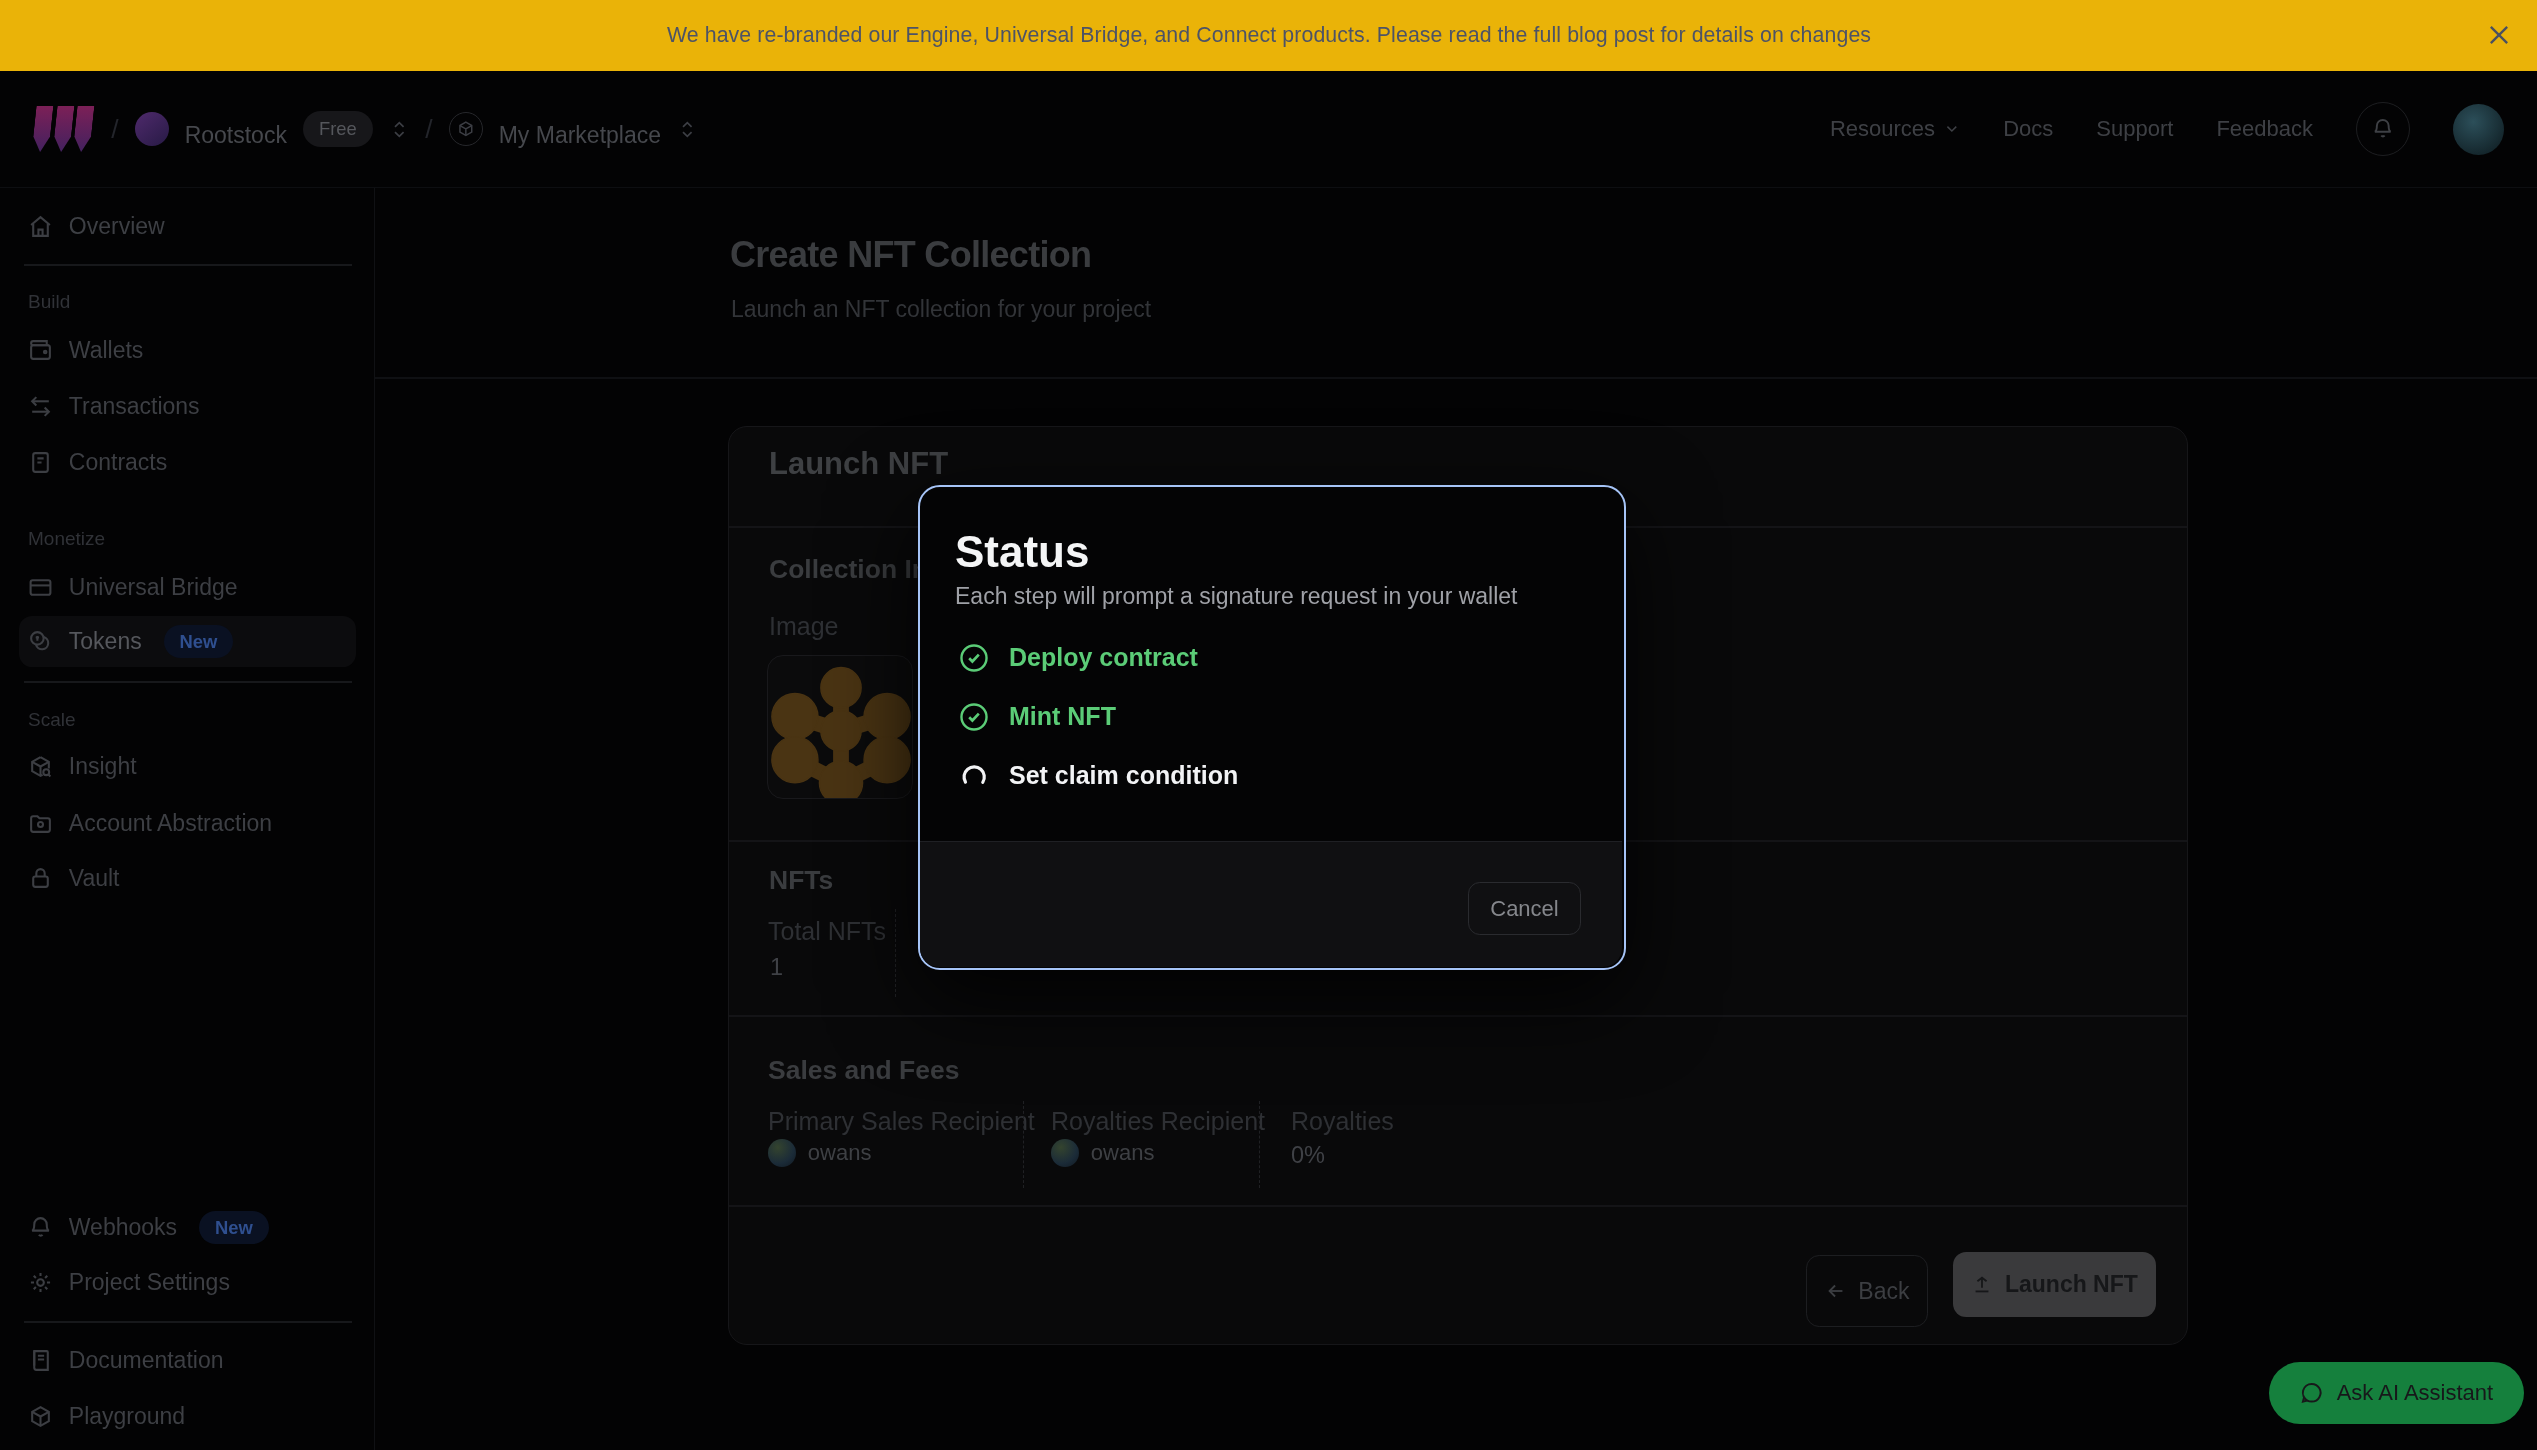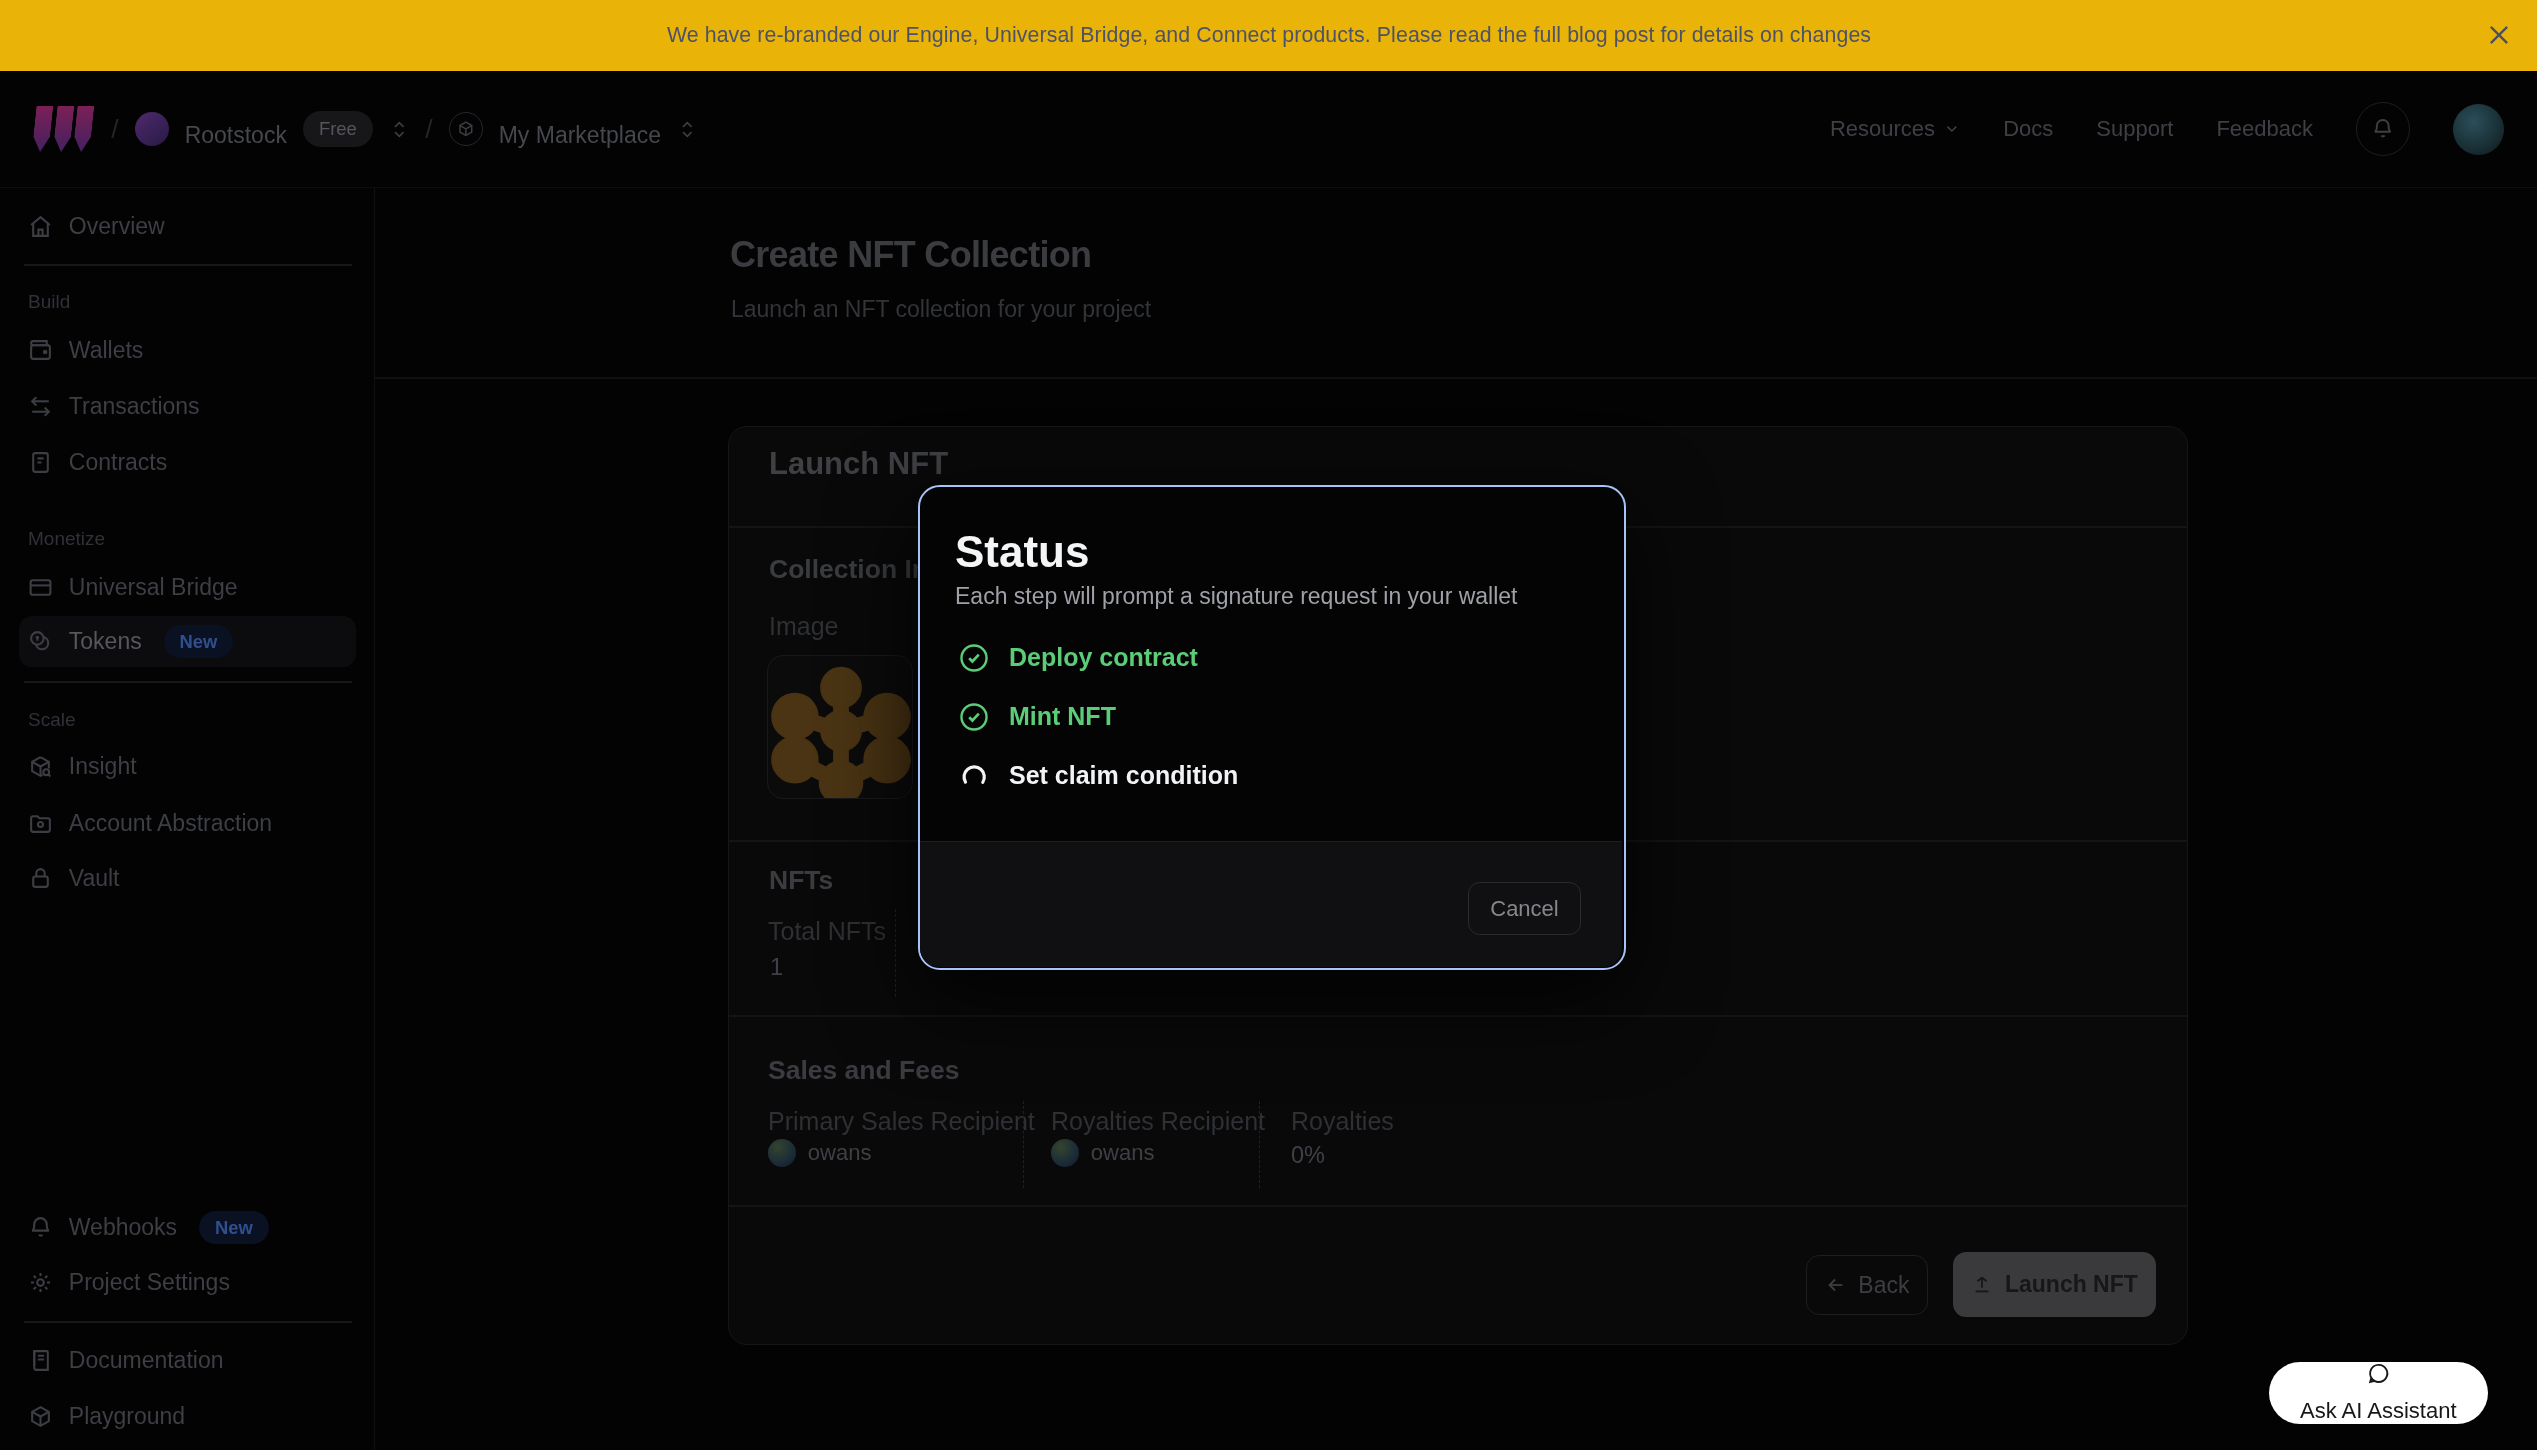--- a/index.html
+++ b/index.html
@@ -67,21 +67,21 @@
   .card-div{position:absolute;left:0;width:100%;height:1.5px;background:#141417;}
   .sec-head{position:absolute;font-size:26.5px;font-weight:700;color:#3a3c3f;}
   .f-label{position:absolute;font-size:25px;color:#2e3034;}
   .f-value{position:absolute;font-size:23.5px;color:#3f4146;}
   .img-box{position:absolute;left:38px;top:228px;width:146px;height:144px;border-radius:16px;
     border:1.5px solid #19191c;background:#0b0b0c;overflow:hidden;}
   .dash-v{position:absolute;border-left:1.5px dashed #202124;}
   .recip{position:absolute;display:flex;align-items:center;gap:11.8px;font-size:22px;color:#3e4044;}
   .recip .av{width:28px;height:28px;border-radius:50%;
     background:radial-gradient(circle at 35% 30%,#34442e,#1b2b38 60%,#101820);}
-  .btn-back{position:absolute;left:1077px;top:828px;width:122px;height:60px;border:1.5px solid #1d1e21;
+  .btn-back{position:absolute;left:1077px;top:828px;width:122px;height:72px;border:1.5px solid #1d1e21;
     border-radius:13.2px;display:flex;align-items:center;justify-content:center;gap:11.8px;
     font-size:23px;color:#3c3e42;background:transparent;cursor:pointer;}
   .btn-launch{position:absolute;left:1224px;top:825px;width:203px;height:65px;background:#3a3a3c;
     border:none;border-radius:13.2px;display:flex;align-items:center;justify-content:center;gap:11.8px;
     font-size:23px;font-weight:600;color:#161719;cursor:pointer;}
 
   
   .modal{position:absolute;left:918px;top:485px;width:708px;height:485px;background:#040405;
     border:2.9px solid var(--accent);border-radius:22px;box-shadow:0 29px 88px rgba(0,0,0,.85);z-index:10;}
   .modal-title{position:absolute;left:35px;top:40px;font-size:44px;font-weight:700;color:#f4f5f6;}
@@ -93,23 +93,23 @@
   .step-label{font-size:25px;font-weight:600;}
   .step.complete .step-label{color:var(--green);}
   .step.pending .step-label{color:#f2f3f5;}
   .modal-footer{position:absolute;left:0;top:354px;width:702px;height:126px;background:#101012;
     border-top:1.5px solid #1f2024;border-radius:0 0 19px 19px;}
   .btn-cancel{position:absolute;right:41px;top:40px;width:113px;height:53px;background:#101012;
     border:1.5px solid #2a2b2f;border-radius:11.8px;font-size:22px;color:#85878c;cursor:pointer;
     font-family:"Liberation Sans", sans-serif;}
 
   
-  .ai-btn{position:absolute;left:2269px;top:1362px;height:62px;padding:0 31px;background:#ffffff;
+  .ai-btn{position:absolute;left:2269px;top:1362px;height:62px;padding:0 31px;background:#15803d;
     border:none;border-radius:735px;display:flex;align-items:center;gap:13.2px;font-size:22px;
-    color:#17181a;cursor:pointer;font-family:"Liberation Sans", sans-serif;flex-direction:column;}
+    color:#17181a;cursor:pointer;font-family:"Liberation Sans", sans-serif;}
 </style>
 </head>
 <body>
 
 <div class="banner">
   <div class="banner-text">We have re-branded our Engine, Universal Bridge, and Connect products. Please read the full blog post for details on changes</div>
   <div class="banner-close">
     <svg width="28" height="28" viewBox="0 0 24 24" fill="none" stroke="currentColor" stroke-width="2">
         <path d="M5 5l14 14M19 5 5 19"></path>
       </svg>

